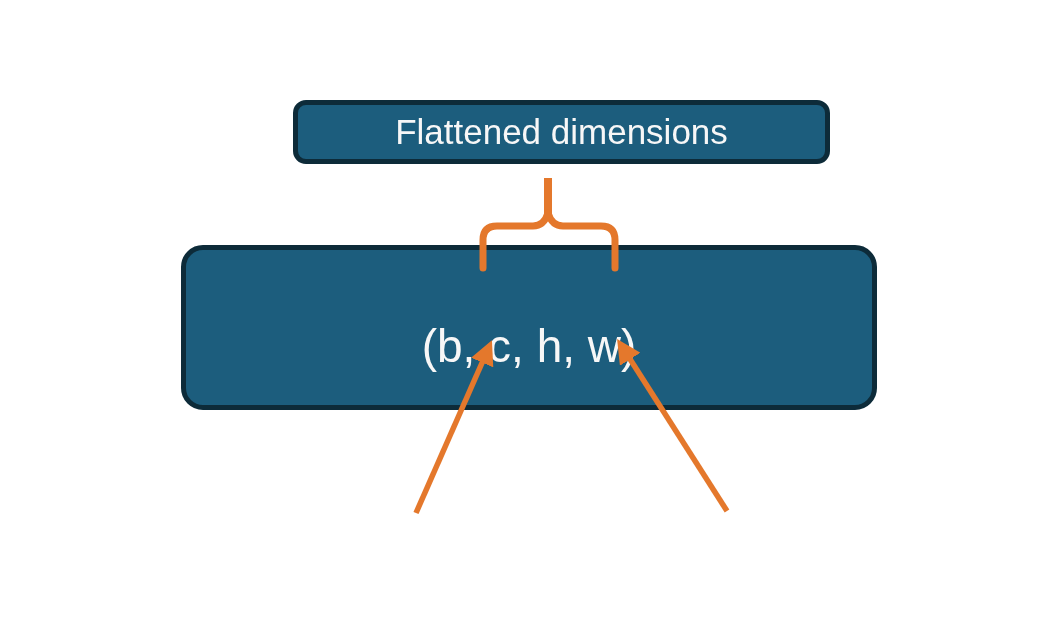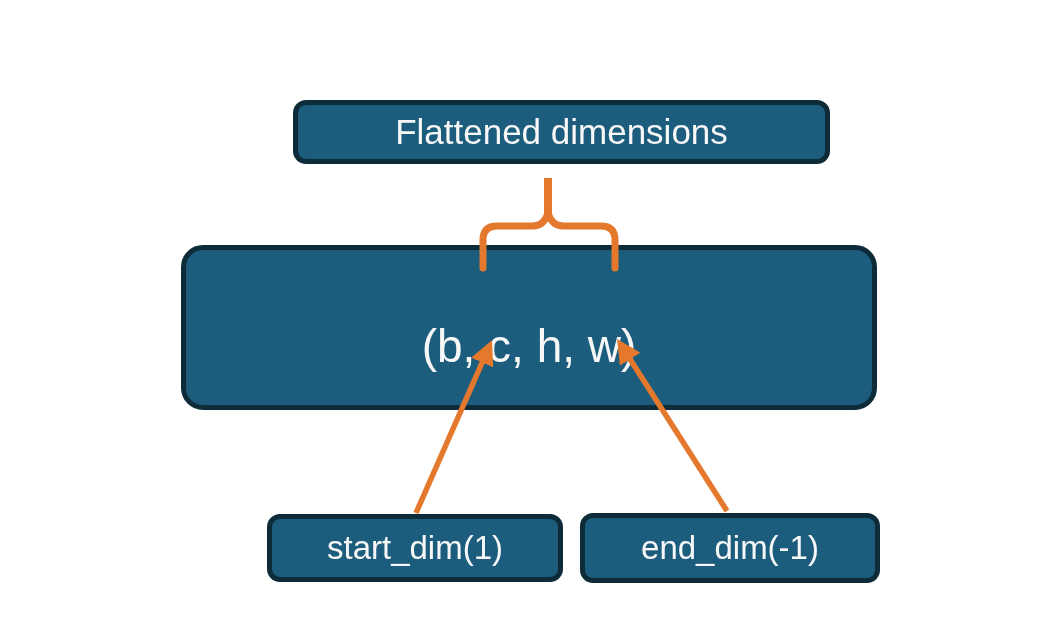--- a/index.html
+++ b/index.html
@@ -71,27 +71,21 @@
 <div class="canvas">
 
   <div class="node node-title">
     <span>Flattened dimensions</span>
   </div>
 
   <div class="node node-tensor">
     <span>(b, c, h, w)</span>
   </div>
 
-  <div class="node node-start-dim">
-    <span>start_dim(1)</span>
-  </div>
 
-  <div class="node node-end-dim">
-    <span>end_dim(-1)</span>
-  </div>
 
   <svg class="connector-layer" width="1038" height="632" viewBox="0 0 1038 632">
     <defs>
       <marker id="arrowhead" viewBox="0 0 10 10" refX="7" refY="5" markerWidth="4.4" markerHeight="4.4" orient="auto">
         <path d="M 0 0 L 10 5 L 0 10 z" fill="#e4782c"></path>
       </marker>
     </defs>
 
     <path d="M 548 178 L 548 214" stroke="#e4782c" stroke-width="8" stroke-linecap="butt" fill="none"></path>
 

